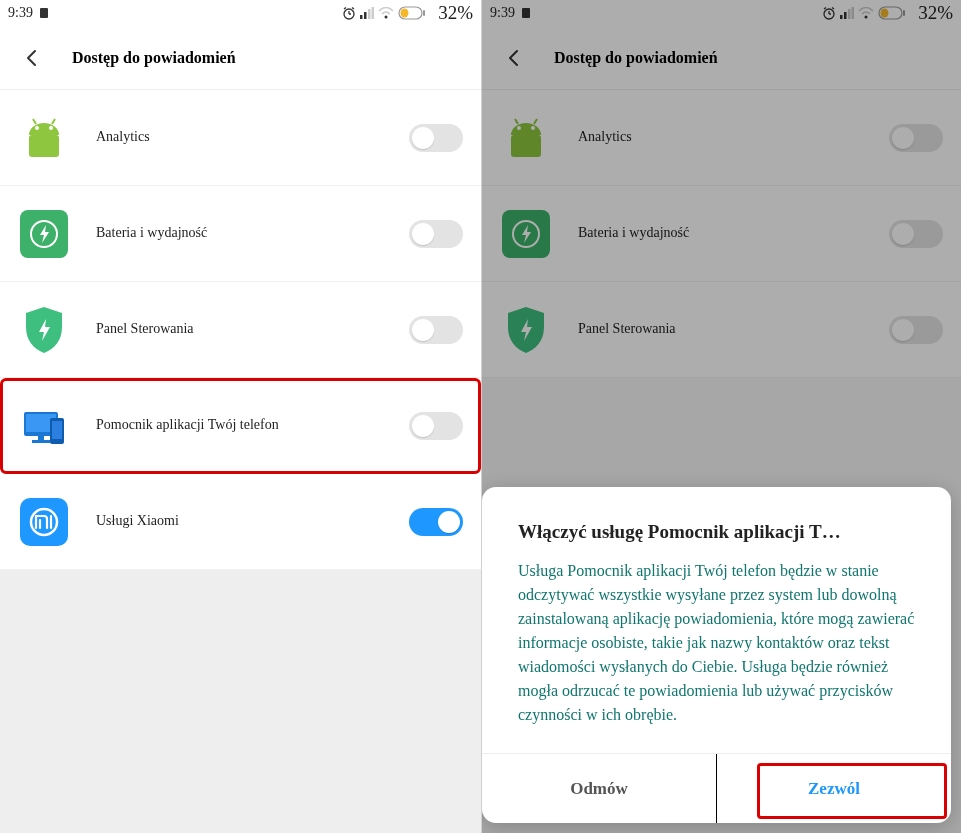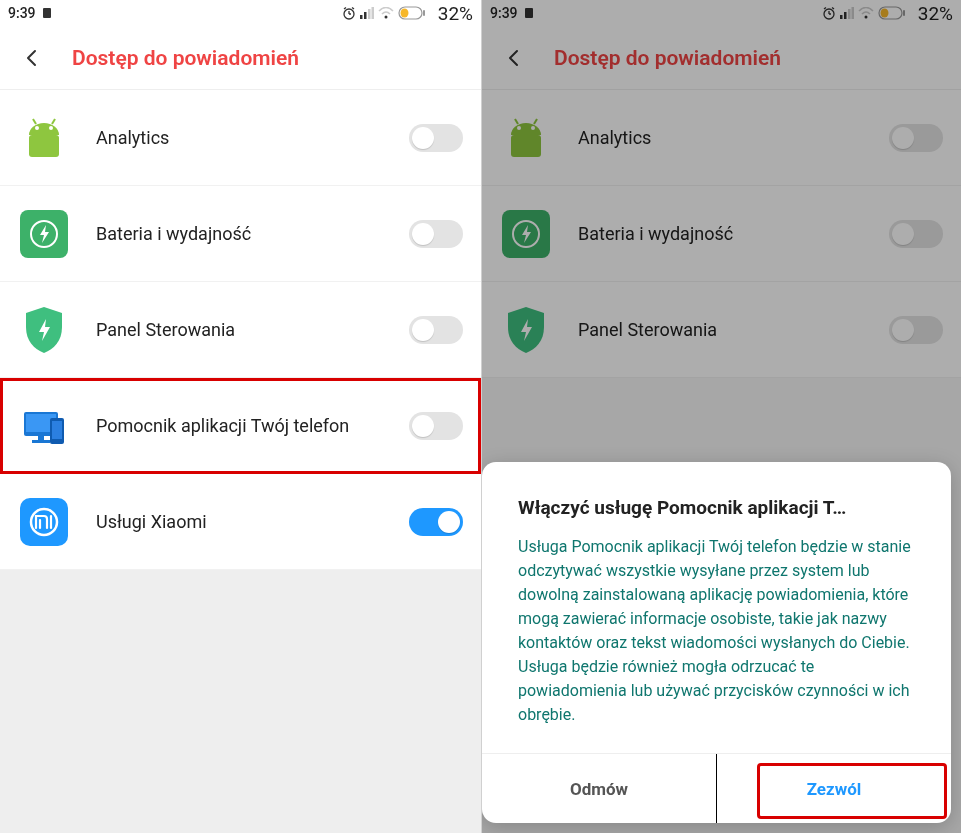--- a/index.html
+++ b/index.html
@@ -10,20 +10,21 @@
     height: 833px;
     display: flex;
     overflow: hidden;
   }
   .phone {
     width: 481px;
     height: 833px;
     background: #f7f7f7;
     position: relative;
     overflow: hidden;
+    font-family: Liberation Serif, serif;
   }
   .phone-right { border-left: 1px solid #d0d0d0; width: 480px; }
   .phone-right .screen-dim {
     position: absolute;
     inset: 0;
     background: rgba(0,0,0,0.32);
     z-index: 5;
     pointer-events: none;
   }
 
@@ -51,43 +52,43 @@
     align-items: center;
     padding: 0 16px;
     border-bottom: 1px solid #eee;
   }
   .back-btn {
     width: 32px; height: 32px;
     display:flex; align-items:center; justify-content:center;
     margin-right: 24px;
   }
   .header-title {
-    font-size: 21px;
+    font-size: 16px;
     font-weight: 600;
-    color: #ef4444;
+    color: #000000;
   }
 
   
   .list { background: #fff; }
   .row {
     display:flex; align-items:center;
     padding: 20px 18px;
     border-bottom: 1px solid #f1f1f1;
     min-height: 96px;
     background:#fff;
   }
   .row .icon-wrap {
     width: 52px; height: 52px;
     margin-right: 26px;
     display:flex; align-items:center; justify-content:center;
     flex-shrink:0;
   }
   .row .label {
     flex: 1;
-    font-size: 18px;
+    font-size: 14px;
     color: #222;
     line-height: 1.3;
     padding-right: 12px;
   }
   .toggle {
     width: 54px; height: 28px;
     border-radius: 14px;
     background: #e3e3e3;
     position: relative;
     flex-shrink:0;
@@ -100,21 +101,21 @@
     border-radius:50%;
     top:3px; left:3px;
     box-shadow: 0 1px 1px rgba(0,0,0,0.15);
   }
   .toggle.on { background:#1e98ff; }
   .toggle.on::after { left:auto; right:3px; }
 
   .row.highlight {
     outline: 3px solid #d80000;
     outline-offset: -3px;
-    border-radius: 0;
+    border-radius: 6px;
   }
 
   .below { background:#eee; height: 400px; }
 
   
   .dialog {
     position:absolute;
     left: 0; right: 10px; bottom: 10px;
     background:#fff;
     border-radius: 14px;

